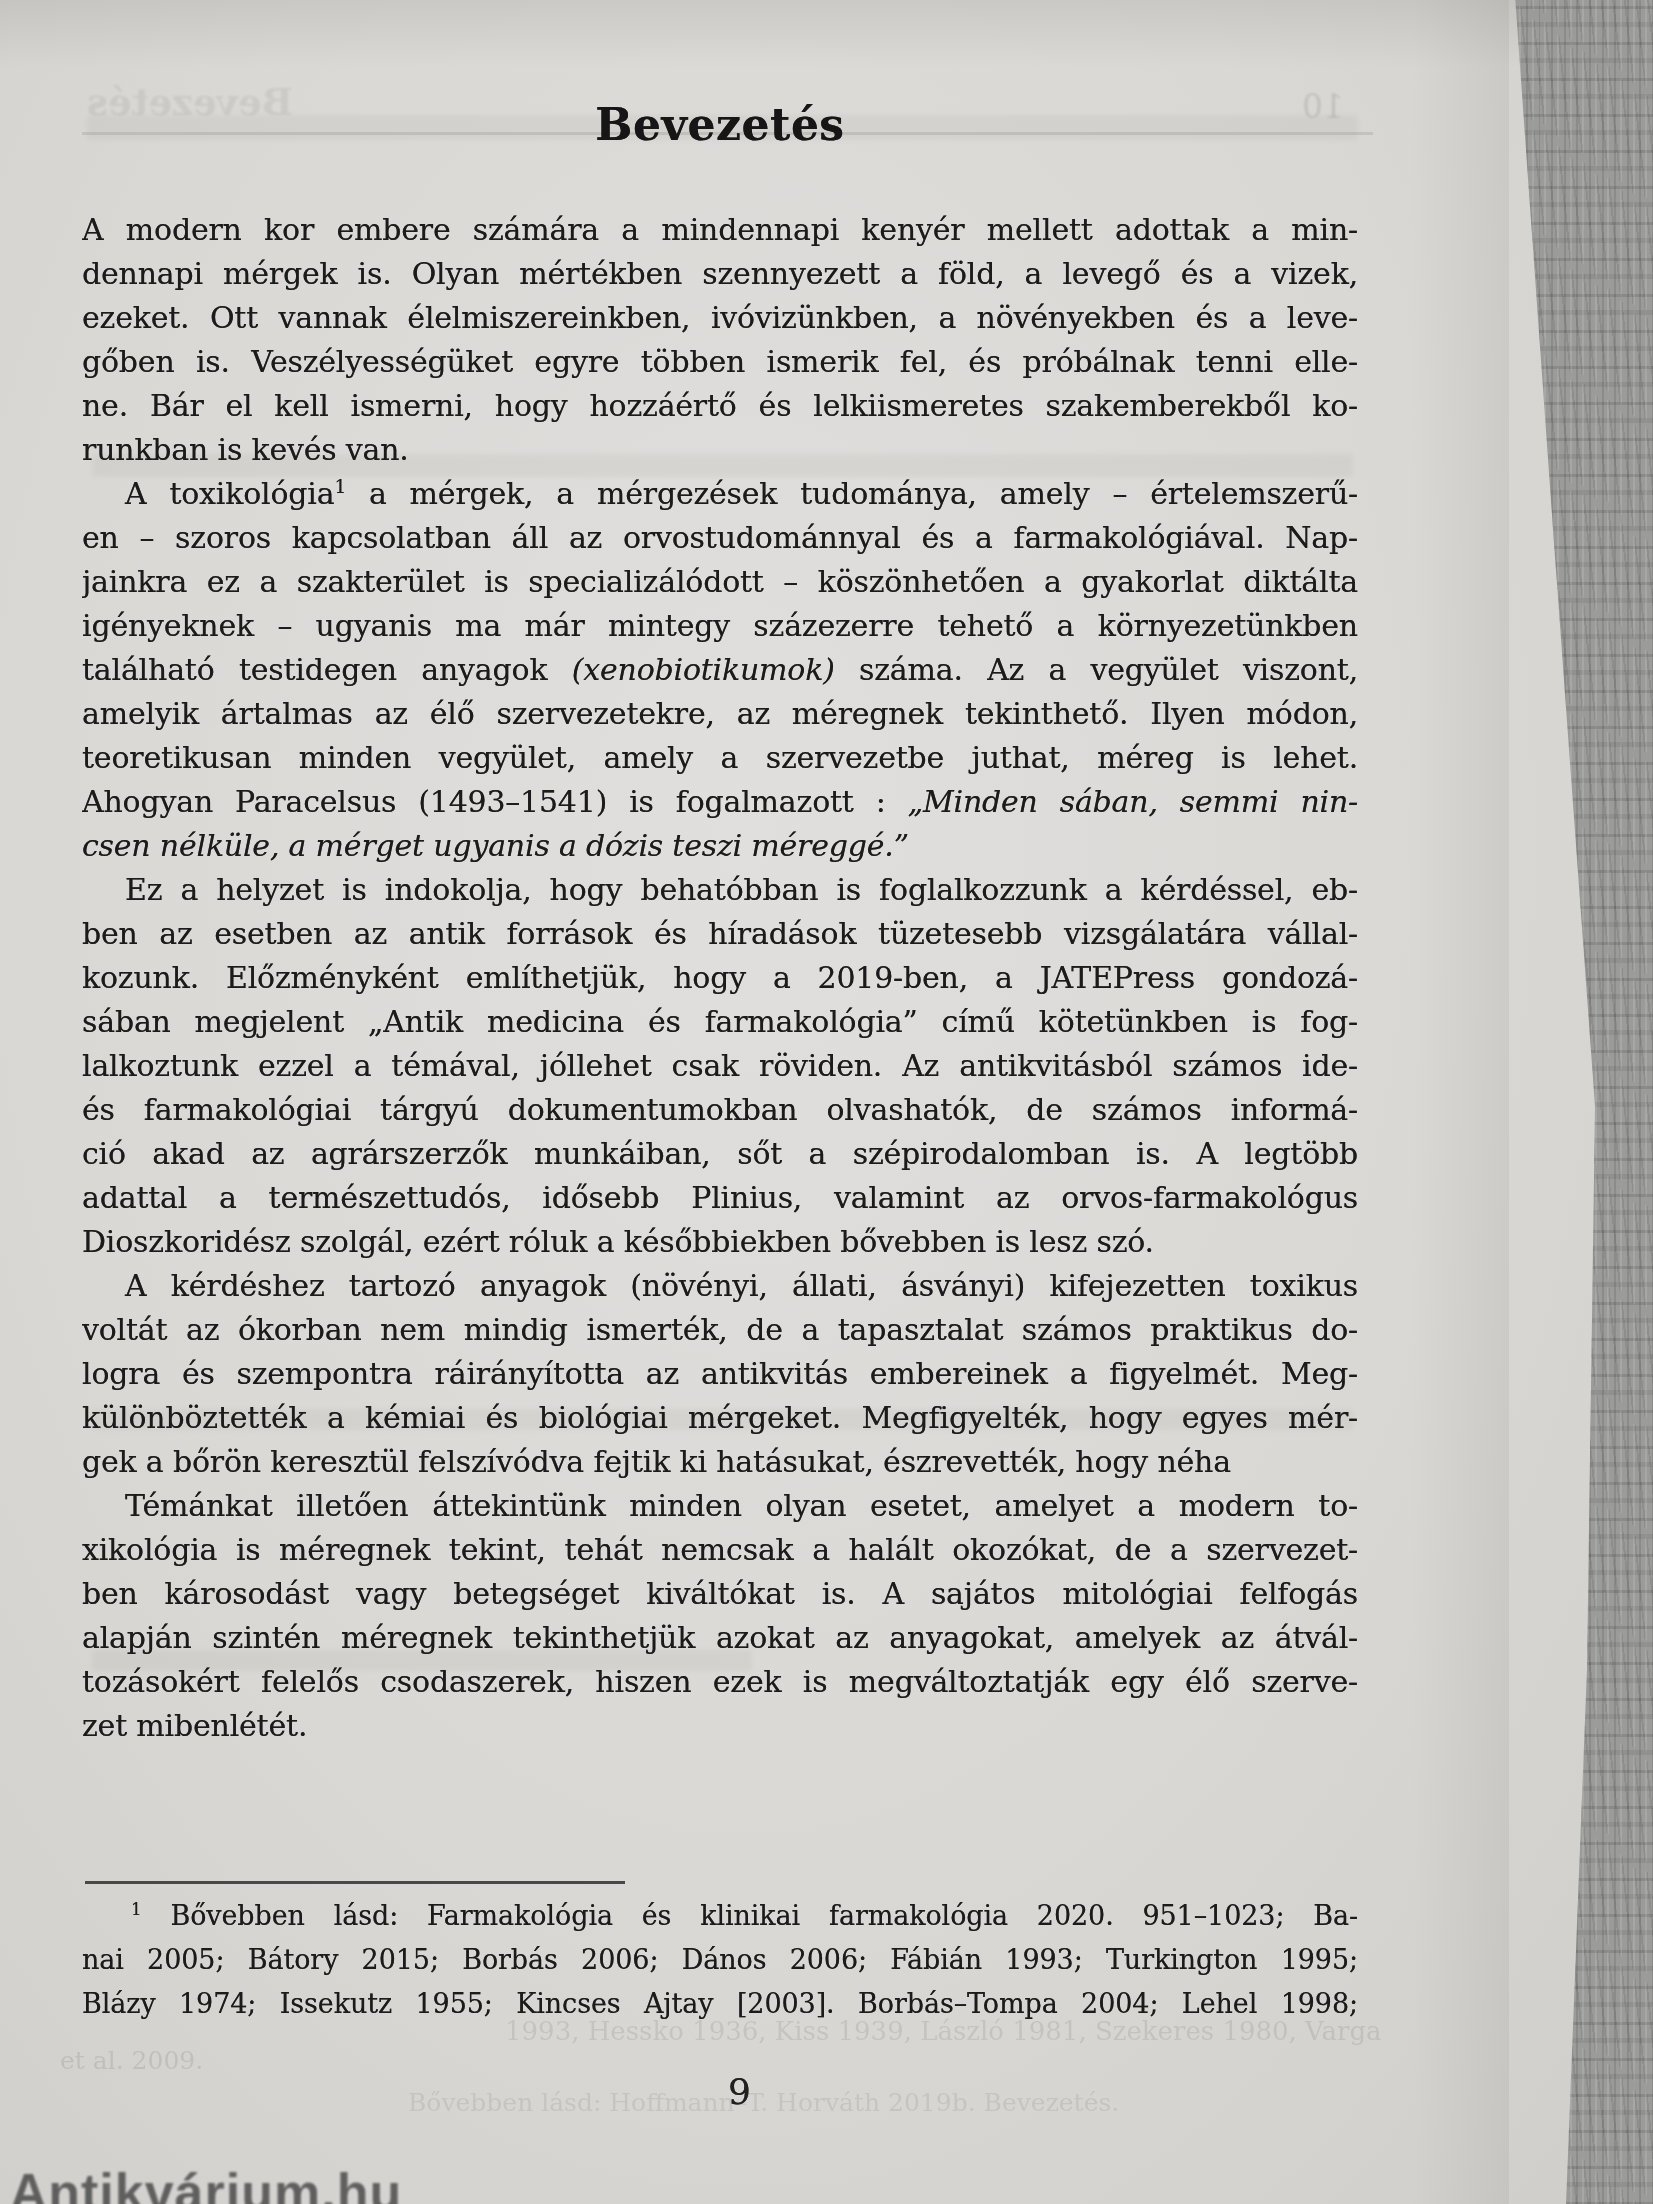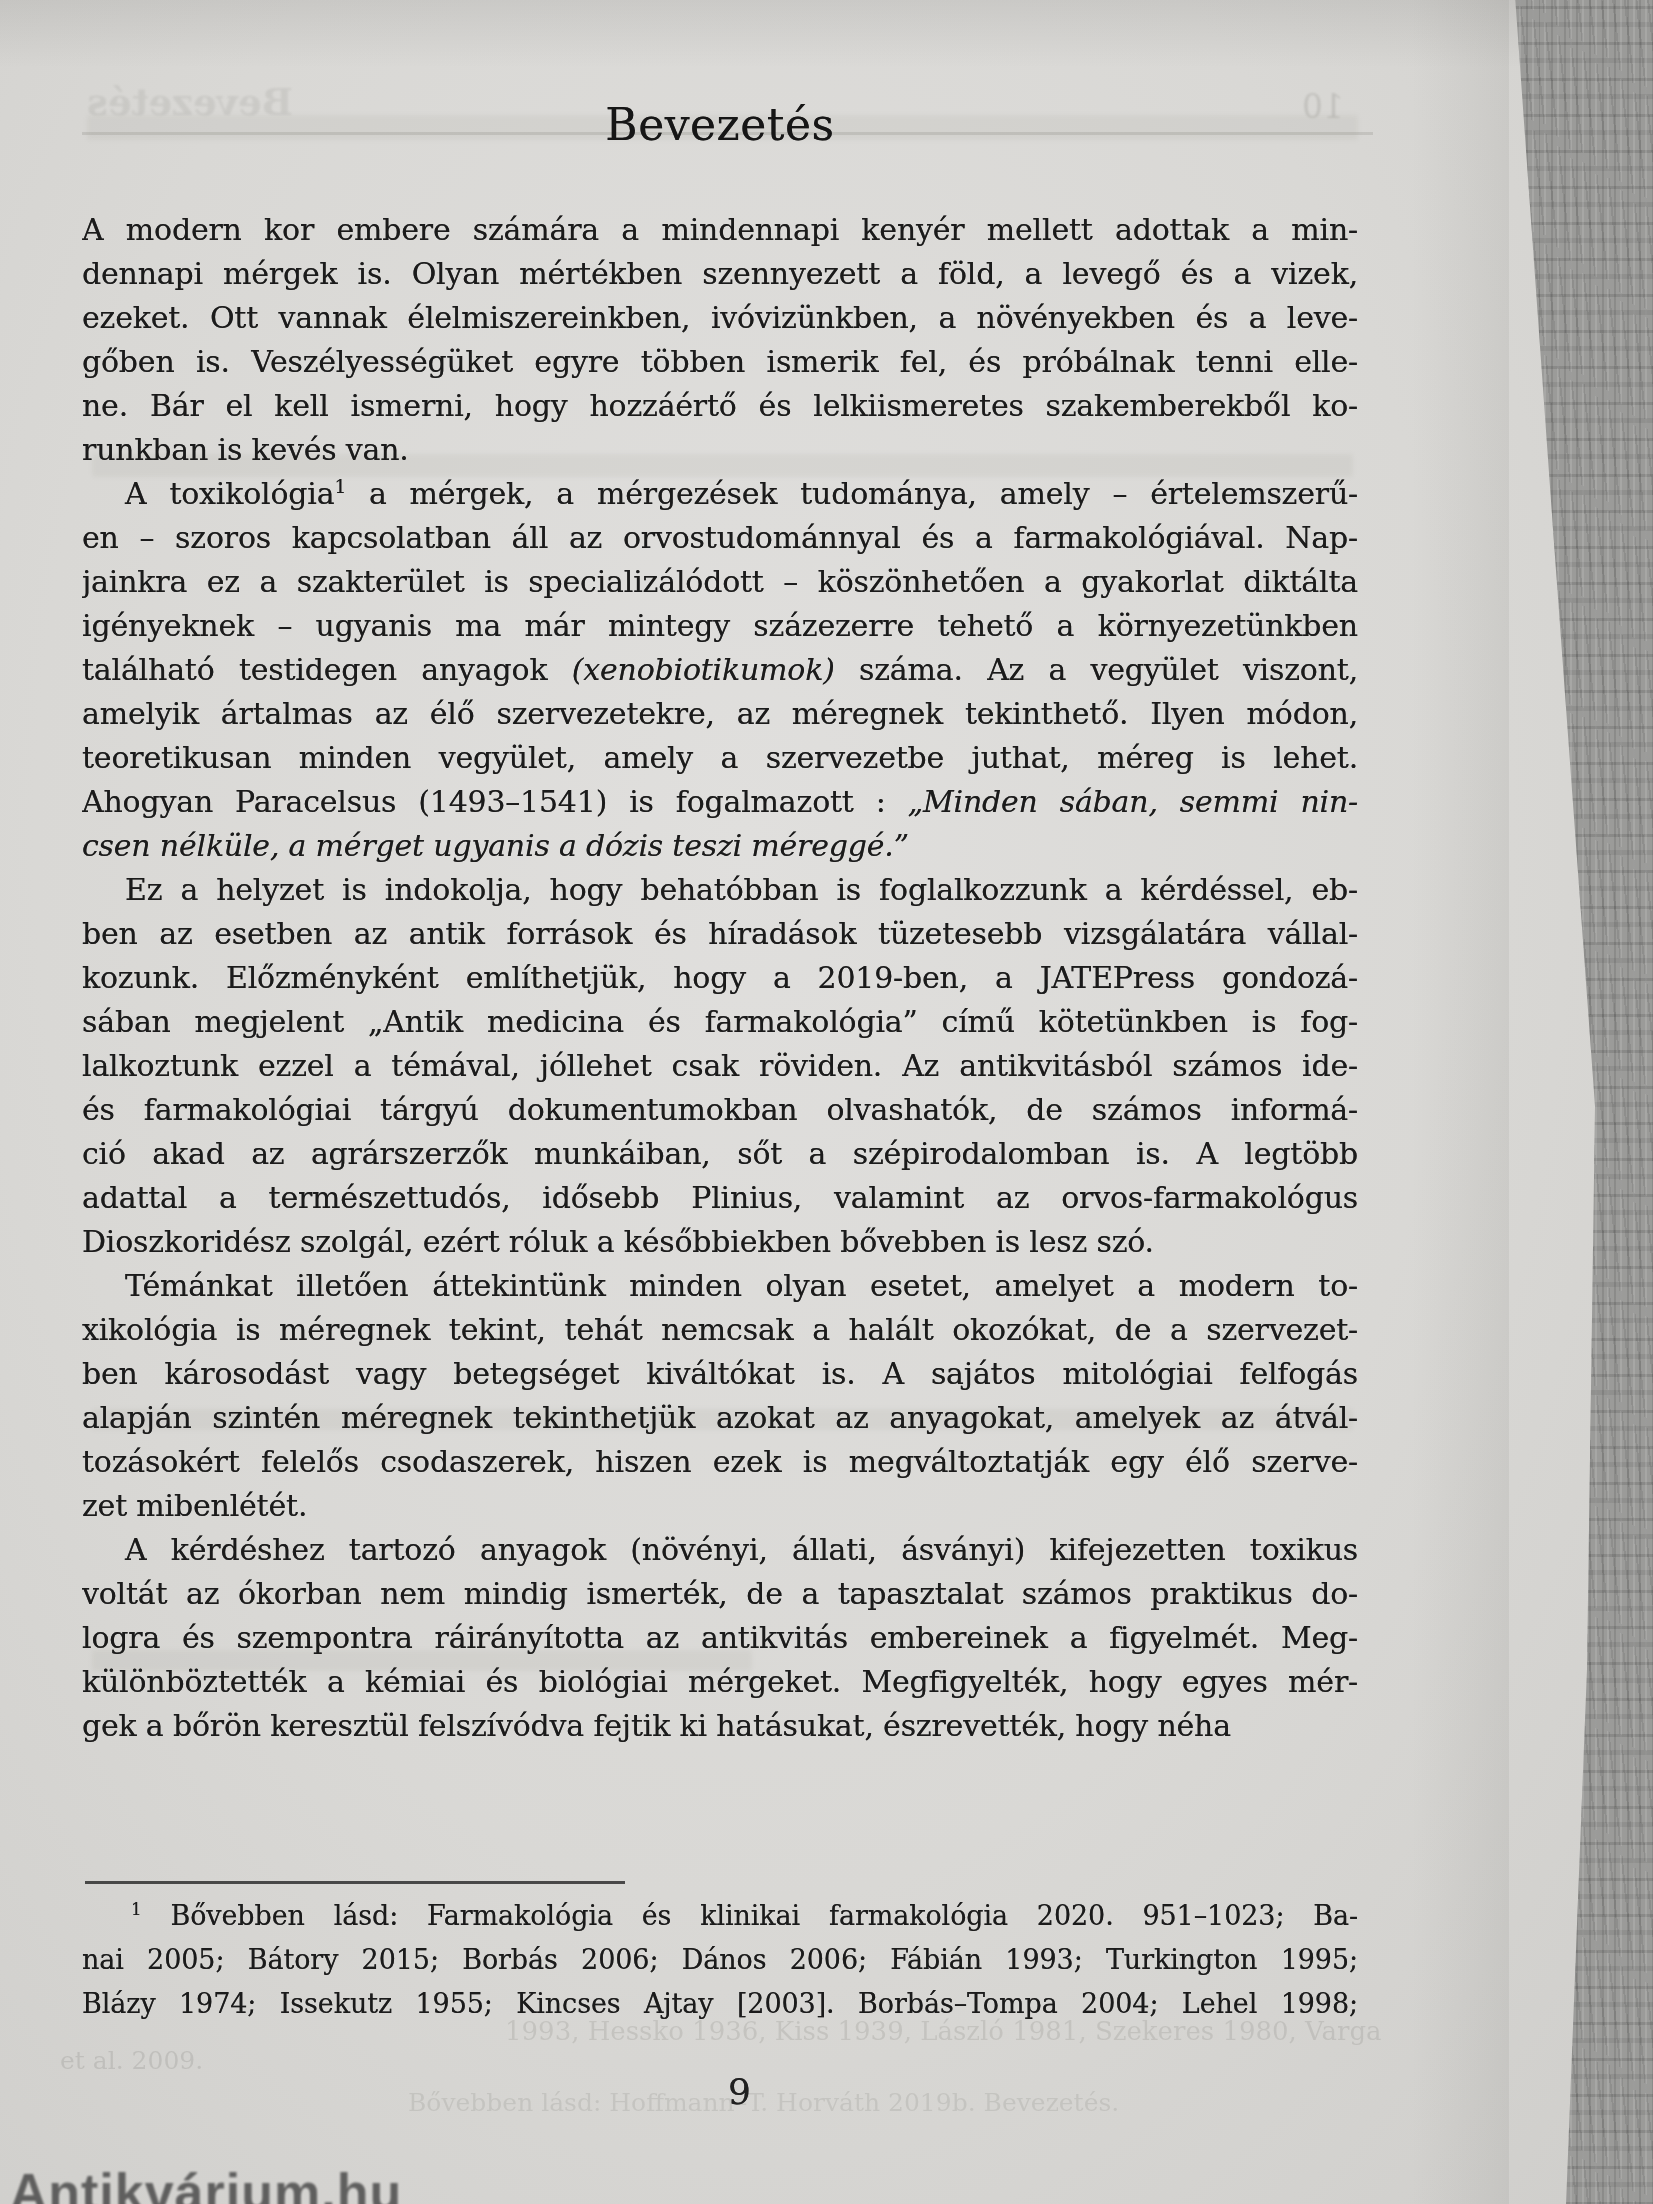--- a/index.html
+++ b/index.html
@@ -22,21 +22,21 @@
     background-color:#9b9b99;
     background-image:
       repeating-linear-gradient(90deg, rgba(255,255,255,.12) 0 1.9px, rgba(0,0,0,0) 1.9px 6.8px, rgba(0,0,0,.10) 6.8px 8.7px, rgba(0,0,0,0) 8.7px 12.6px),
       repeating-linear-gradient(0deg, rgba(30,30,30,.14) 0 2.9px, rgba(0,0,0,0) 2.9px 18.4px, rgba(0,0,0,.07) 18.4px 23px, rgba(0,0,0,0) 23px 36px),
       repeating-linear-gradient(84deg, rgba(55,55,55,.13) 0 1.9px, rgba(0,0,0,0) 1.9px 11.6px);
     clip-path:polygon(21.3px 0, 159px 0, 159px 2205px, 72px 2205px, 93px 1669px, 101px 1106px, 60px 543px, 21.3px 0);
   }
 
   .title{
     position:absolute;left:82px;top:70px;width:1276px;
-    text-align:center;font-size:44px;font-weight:400;letter-spacing:0.5px;
+    text-align:center;font-size:44px;font-weight:700;letter-spacing:0.5px;
     color:#161616;text-shadow:0 0 0.6px rgba(20,20,20,.75);
   }
 
   .bodytext{
     position:absolute;left:82px;top:212px;width:1276px;
     font-size:30px;letter-spacing:-0.2px;
     text-shadow:0 0 0.6px rgba(25,25,25,.7);
   }
   .line{
     height:44px;overflow:hidden;
@@ -131,33 +131,33 @@
         <div class="line">ben az esetben az antik források és híradások tüzetesebb vizsgálatára vállal-</div>
         <div class="line">kozunk. Előzményként említhetjük, hogy a 2019-ben, a JATEPress gondozá-</div>
         <div class="line">sában megjelent „Antik medicina és farmakológia” című kötetünkben is fog-</div>
         <div class="line">lalkoztunk ezzel a témával, jóllehet csak röviden. Az antikvitásból számos ide-</div>
         <div class="line">és farmakológiai tárgyú dokumentumokban olvashatók, de számos informá-</div>
         <div class="line">ció akad az agrárszerzők munkáiban, sőt a szépirodalomban is. A legtöbb</div>
         <div class="line">adattal a természettudós, idősebb Plinius, valamint az orvos-farmakológus</div>
         <div class="line plast">Dioszkoridész szolgál, ezért róluk a későbbiekben bővebben is lesz szó.</div>
       </div>
       <div>
+        <div class="line pfirst indented">A kérdéshez tartozó anyagok (növényi, állati, ásványi) kifejezetten toxikus</div>
+        <div class="line">voltát az ókorban nem mindig ismerték, de a tapasztalat számos praktikus do-</div>
+        <div class="line">logra és szempontra ráirányította az antikvitás embereinek a figyelmét. Meg-</div>
+        <div class="line">különböztették a kémiai és biológiai mérgeket. Megfigyelték, hogy egyes mér-</div>
+        <div class="line plast">gek a bőrön keresztül felszívódva fejtik ki hatásukat, észrevették, hogy néha</div>
+      </div>
+      <div>
         <div class="line pfirst indented">Témánkat illetően áttekintünk minden olyan esetet, amelyet a modern to-</div>
         <div class="line">xikológia is méregnek tekint, tehát nemcsak a halált okozókat, de a szervezet-</div>
         <div class="line">ben károsodást vagy betegséget kiváltókat is. A sajátos mitológiai felfogás</div>
         <div class="line">alapján szintén méregnek tekinthetjük azokat az anyagokat, amelyek az átvál-</div>
         <div class="line">tozásokért felelős csodaszerek, hiszen ezek is megváltoztatják egy élő szerve-</div>
         <div class="line plast">zet mibenlétét.</div>
-      </div>
-      <div>
-        <div class="line pfirst indented">A kérdéshez tartozó anyagok (növényi, állati, ásványi) kifejezetten toxikus</div>
-        <div class="line">voltát az ókorban nem mindig ismerték, de a tapasztalat számos praktikus do-</div>
-        <div class="line">logra és szempontra ráirányította az antikvitás embereinek a figyelmét. Meg-</div>
-        <div class="line">különböztették a kémiai és biológiai mérgeket. Megfigyelték, hogy egyes mér-</div>
-        <div class="line plast">gek a bőrön keresztül felszívódva fejtik ki hatásukat, észrevették, hogy néha</div>
       </div>
     </div>
 
   <div class="fnrule"></div>
   <div class="footnote" id="footnote">
       <div class="fline ffirst"><sup>1</sup>  Bővebben lásd: Farmakológia és klinikai farmakológia 2020. 951–1023; Ba-</div>
       <div class="fline">nai 2005; Bátory 2015; Borbás 2006; Dános 2006; Fábián 1993; Turkington 1995;</div>
       <div class="fline">Blázy 1974; Issekutz 1955; Kincses Ajtay [2003]. Borbás–Tompa 2004; Lehel 1998;</div>
     </div>
 

